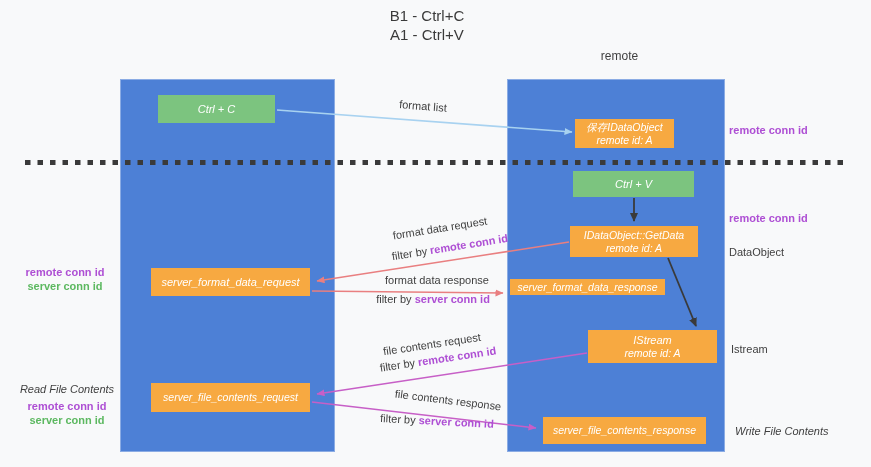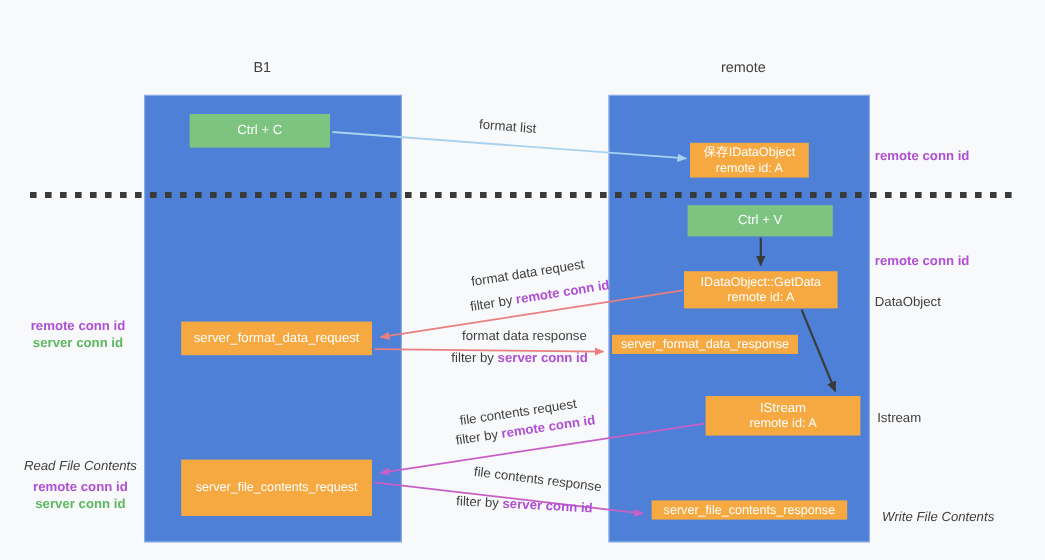--- a/index.html
+++ b/index.html
@@ -15,21 +15,21 @@
     font-family:"Liberation Sans", sans-serif;color:var(--text-dark,#3f3f3f);
   }
   .abs{position:absolute;}
   .title{left:0;top:6px;width:854px;text-align:center;font-size:15px;line-height:19px;color:#3a3a3a;}
   .col-header{top:50px;width:155px;text-align:center;font-size:12px;line-height:13px;color:var(--text-dark);}
   .col{top:79px;height:373px;background:var(--column-blue,#4d80d6);border:1px solid rgba(255,255,255,.35);}
   #col-left{left:120px;width:215px;}
   #col-right{left:507px;width:218px;}
   svg.overlay{left:0;top:0;z-index:5;pointer-events:none;}
   .node{z-index:10;display:flex;flex-direction:column;align-items:center;justify-content:center;
-        color:#fff;font-size:11px;line-height:13px;text-align:center;white-space:nowrap;}
+        color:#fff;font-size:11px;line-height:13px;text-align:center;white-space:nowrap;font-style:italic;}
   .node.orange{background:var(--node-orange,#f7a941);}
   .node.green{background:var(--node-green,#7cc47f);}
   .node .l2{font-size:10.5px;}
   .flow-label{z-index:8;width:140px;text-align:center;font-size:11px;line-height:15px;
               white-space:nowrap;color:var(--text-dark);}
   .ann{z-index:8;font-size:11px;line-height:14px;white-space:nowrap;}
   .purple{color:var(--label-purple,#ae4fd4);font-weight:bold;}
   .green-t{color:var(--label-green,#5cb860);font-weight:bold;}
   .dark{color:var(--text-dark,#3f3f3f);font-weight:normal;}
   .center{text-align:center;}
@@ -38,24 +38,25 @@
   .arrow-magenta{stroke:var(--arrow-magenta,#c75fc7);stroke-width:1.5;fill:none;}
   .arrow-black{stroke:var(--arrow-black,#3a3a3a);stroke-width:1.8;fill:none;}
   .dash-line{stroke:var(--arrow-black,#3a3a3a);stroke-width:5;stroke-dasharray:5.5 7;fill:none;}
   .mk-blue{fill:var(--arrow-blue,#a8d2f0);} .mk-red{fill:var(--arrow-red,#e97f80);}
   .mk-magenta{fill:var(--arrow-magenta,#c75fc7);} .mk-black{fill:var(--arrow-black,#3a3a3a);}
 </style>
 </head>
 <body>
 
 <div class="abs title">
+  <div>B1 - Ctrl+C</div>
+  <div>A1 - Ctrl+V</div>
 </div>
 
 <div class="abs col-header" style="left:141px;">
-  <div>B1</div>
 </div>
 <div class="abs col-header" style="left:542px;">
   <div>remote</div>
 </div>
 
 <div id="col-left" class="abs col"></div>
 <div id="col-right" class="abs col"></div>
 
 <svg class="abs overlay" width="871" height="467" viewBox="0 0 871 467">
   <defs>
@@ -106,25 +107,25 @@
 
 <div class="abs node orange" style="left:510px;top:279px;width:155px;height:16px;font-size:10.5px;">
   <span>server_format_data_response</span>
 </div>
 
 <div class="abs node orange" style="left:588px;top:330px;width:129px;height:33px;">
   <span>IStream</span>
   <span class="l2">remote id: A</span>
 </div>
 
-<div class="abs node orange" style="left:151px;top:383px;width:159px;height:47px;font-size:10.5px;">
+<div class="abs node orange" style="left:151px;top:383px;width:159px;height:29px;font-size:10.5px;">
   <span>server_file_contents_request</span>
 </div>
 
-<div class="abs node orange" style="left:543px;top:417px;width:163px;height:16px;font-size:10.5px;justify-content:center;">
+<div class="abs node orange" style="left:543px;top:417px;width:163px;height:27px;font-size:10.5px;justify-content:center;">
   <span>server_file_contents_response</span>
 </div>
 
 <div class="abs flow-label" style="left:363px;top:99px;transform:rotate(4.5deg);width:120px;">format list</div>
 
 <div class="abs flow-label" style="left:370px;top:221px;transform:rotate(-9deg);">format data request</div>
 <div class="abs flow-label" style="left:380px;top:240px;transform:rotate(-9deg);">
   <span>filter by </span><span class="purple">remote conn id</span>
 </div>
 

